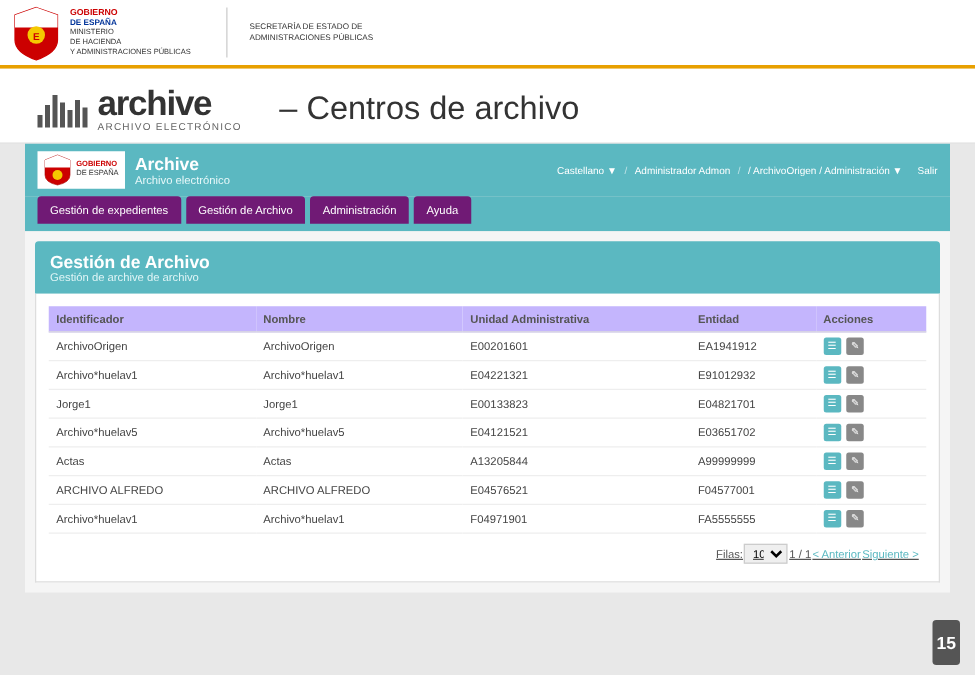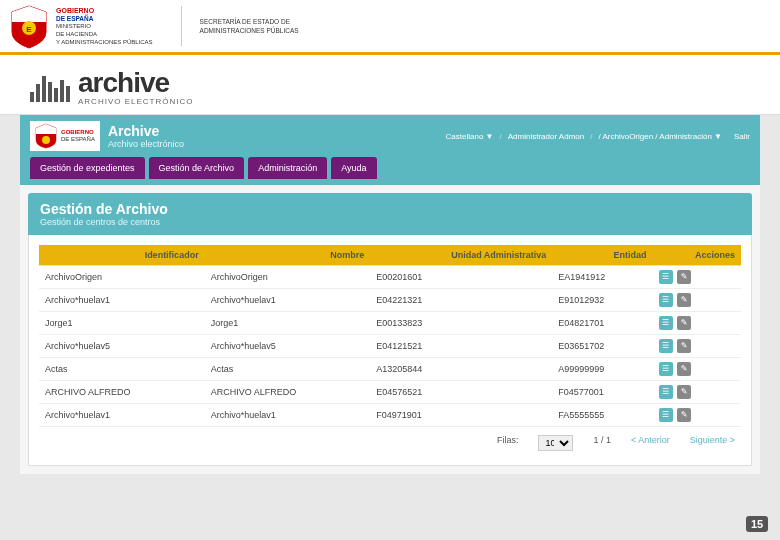--- a/index.html
+++ b/index.html
@@ -173,26 +173,26 @@
       padding: 10px;
     }
 
     
     .data-table {
       width: 100%;
       border-collapse: collapse;
       font-size: 9px;
     }
     .data-table th {
-      background: #eab308;
+      background: #c4b5fd;
       color: #555;
       font-weight: bold;
       padding: 5px 6px;
       border-bottom: 1px solid #ddd;
-      text-align: right;
+      text-align: left;
       font-size: 9px;
     }
     .data-table td {
       padding: 4px 6px;
       border-bottom: 1px solid #eee;
       color: #444;
       font-size: 9px;
       margin-top: 33px;
     }
     .action-icon {
@@ -206,25 +206,27 @@
       text-align: center;
       line-height: 14px;
       color: #fff;
       font-size: 8px;
     }
     .action-icon.edit { background: #888; }
 
     
     .pagination {
       display: flex;
+      align-items: center;
       justify-content: flex-end;
       padding: 8px 6px 4px 6px;
       font-size: 9px;
       color: #555;
-      gap: 20px;
+      gap: 1px;
+      text-decoration: underline;
     }
     .pagination a {
       color: #5bb8c1;
       text-decoration: none;
       font-size: 9px;
       cursor: pointer;
     }
     .pagination select {
       font-size: 9px;
       padding: 1px 2px;
@@ -233,23 +235,23 @@
     }
     .pagination .page-text { font-size: 9px; color: #555; }
 
     
     .page-badge {
       position: absolute;
       bottom: 8px;
       right: 12px;
       background: #555;
       color: #fff;
-      font-size: 11px;
+      font-size: 14px;
       width: 22px;
-      height: 16px;
+      height: 36px;
       border-radius: 3px;
       display: flex;
       align-items: center;
       justify-content: center;
       font-weight: bold;
     }
 
     .outer-wrapper {
       position: relative;
       width: 780px;
@@ -295,20 +297,21 @@
         <span style="height:20px"></span>
         <span style="height:14px"></span>
         <span style="height:22px"></span>
         <span style="height:16px"></span>
       </div>
       <div>
         <div class="archive-name">archive</div>
         <div class="archive-sub">ARCHIVO ELECTRÓNICO</div>
       </div>
     </div>
+    <div class="archive-title-main">– Centros de archivo</div>
   </div>
 
   <div style="margin: 0 20px;">
 
     <div class="app-header">
       <div class="app-header-left">
         <div class="app-header-logo">
           <svg class="app-header-logo-shield" viewBox="0 0 22 26">
             <path d="M11 1 L21 5 L21 17 Q21 23 11 25 Q1 23 1 17 L1 5 Z" fill="#c00" stroke="#a00" stroke-width="0.5"></path>
             <path d="M11 1 L21 5 L21 11 L1 11 L1 5 Z" fill="#fff"></path>
@@ -339,21 +342,21 @@
     <div class="nav-item">Gestión de expedientes</div>
         <div class="nav-item">Gestión de Archivo</div>
         <div class="nav-item">Administración</div>
         <div class="nav-item">Ayuda</div>
       </div>
 
     <div class="content-area" style="padding:8px;">
 
       <div class="section-header">
         <div class="section-title">Gestión de Archivo</div>
-        <div class="section-subtitle">Gestión de centros de centros</div>
+        <div class="section-subtitle">Gestión de archive de archivo</div>
       </div>
 
       <div class="table-container">
         <table class="data-table">
           <thead>
             <tr>
               <th>Identificador</th>
               <th>Nombre</th>
               <th>Unidad Administrativa</th>
               <th>Entidad</th>

